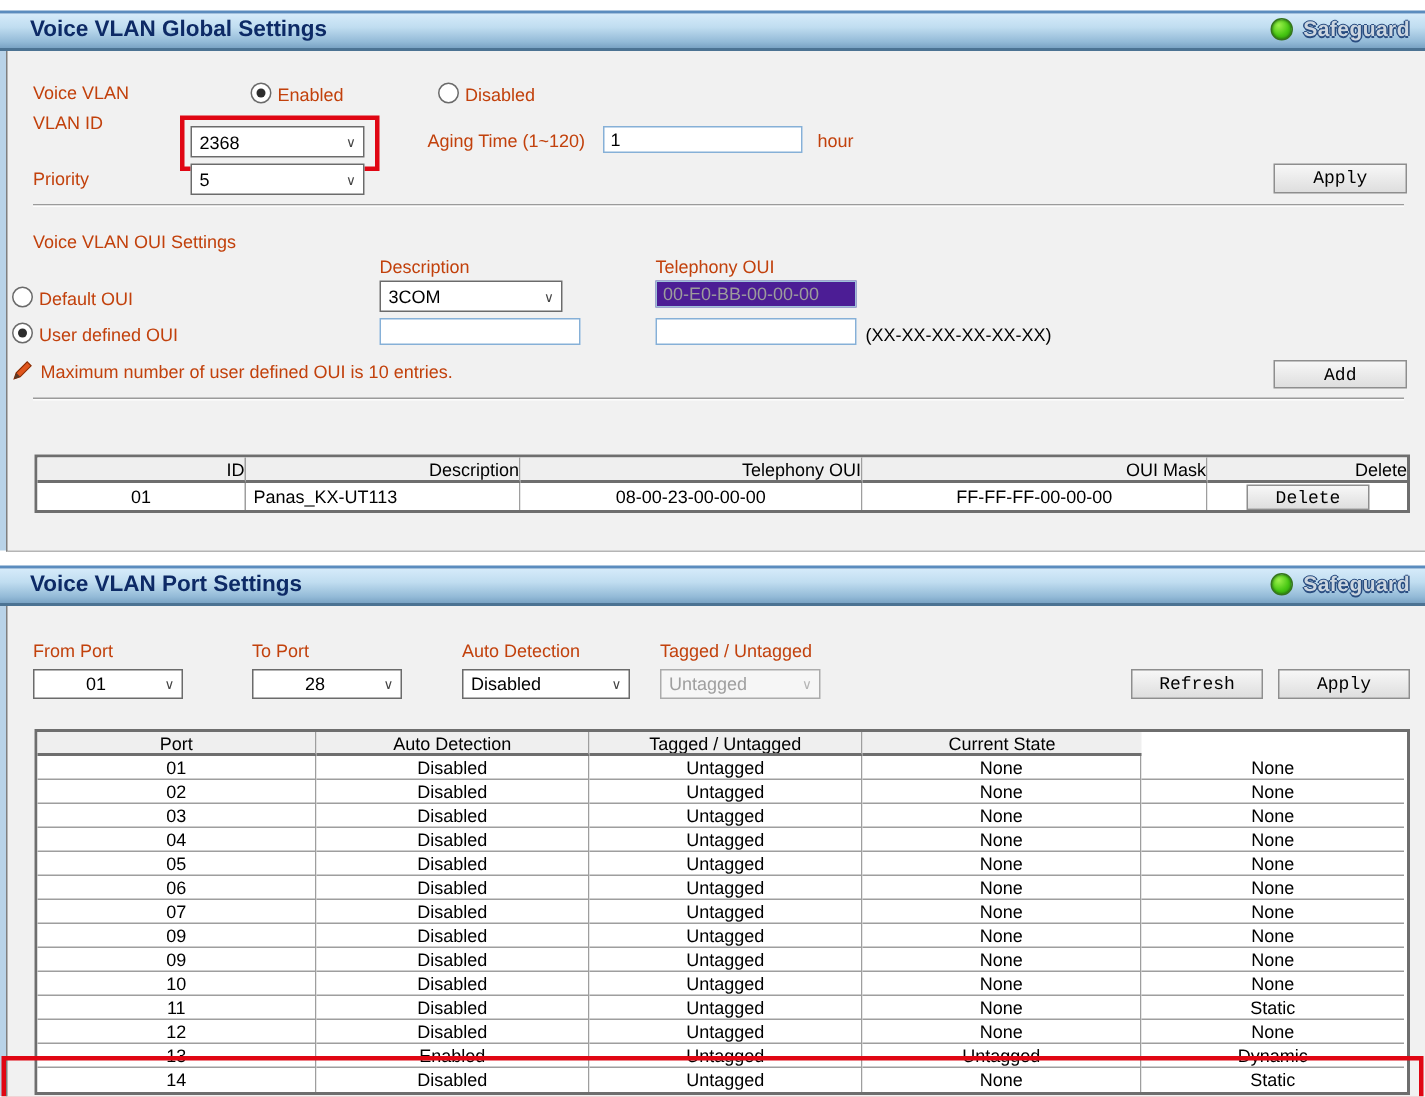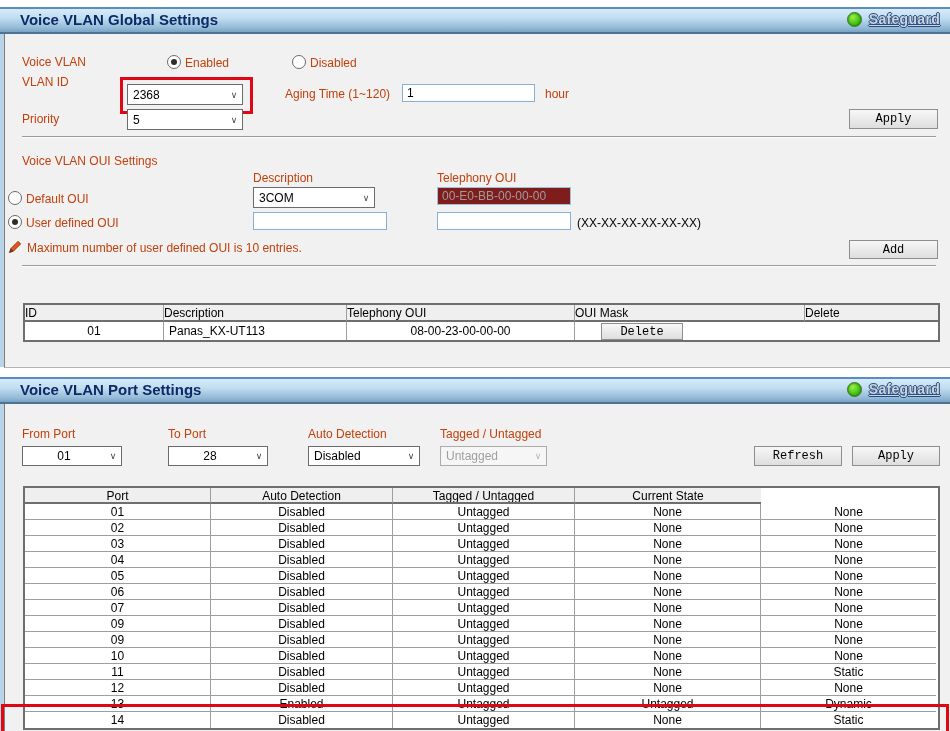--- a/index.html
+++ b/index.html
@@ -10,57 +10,57 @@
   
   .titlebar{position:absolute;left:0;width:950px;height:23px;
     border-top:2px solid #5b8cbe;border-bottom:2px solid #4c7393;
     background:linear-gradient(180deg,#d6ebfa 0%,#c0ddf0 40%,#93bad7 82%,#7aa3c4 100%);}
   .titlebar .ttl{position:absolute;left:20px;top:2px;font-size:15px;font-weight:bold;color:#0d2a66;}
   .safeguard{position:absolute;right:10px;top:2px;display:flex;align-items:center;gap:7px;}
   .sg-dot{width:13px;height:13px;border-radius:50%;
     background:radial-gradient(circle at 35% 30%,#9bf04a,#47c713 55%,#2f9a0e);
     border:1px solid #35751d;box-shadow:inset 0 0 2px #1d5c0c;}
   .sg-text{font-size:14px;font-weight:bold;letter-spacing:.3px;color:#ccd6e0;
-    text-shadow:-1px 0 #2a4d80,1px 0 #2a4d80,0 -1px #2a4d80,0 1px #2a4d80;text-decoration:underline;}
+    text-shadow:-1px 0 #2a4d80,1px 0 #2a4d80,0 -1px #2a4d80,0 1px #2a4d80;}
   
   .content{position:absolute;background:#f1f1f1;border-left:1px solid #7f7f7f;border-bottom:1px solid #b5b5b5;}
   .lbl{position:absolute;white-space:nowrap;color:#c2410c;}
   .sep{position:absolute;height:0;border-top:1px solid #9b9b9b;border-bottom:1px solid #fdfdfd;}
   
   .sel{position:absolute;background:#fff;border:1px solid #6b6b6b;display:flex;align-items:center;}
   .sel .sv{flex:1;padding-left:5px;overflow:hidden;white-space:nowrap;}
   .sel .chev{width:16px;text-align:center;font-size:9px;color:#444;}
   .sel.centered .sv{text-align:center;padding-left:0;}
   .sel.disabled{background:#f6f6f6;border-color:#ababab;}
   .sel.disabled .sv{color:#9f9f9f;}
   .sel.disabled .chev{color:#b5b5b5;}
   
   .inp{position:absolute;border:1px solid #86b0d7;background:#fff;font-family:"Liberation Sans",sans-serif;
     font-size:12px;color:#000;padding:0 0 0 4px;margin:0;}
-  .inp:disabled{color:#9c9c9c;background:#7f1d1d;border-color:#9fc0da;}
+  .inp:disabled{color:#9c9c9c;background:#4c1d95;border-color:#9fc0da;}
   
   .btn{position:absolute;border:1px solid #8e8e8e;background:linear-gradient(#f7f7f7,#dedede);
     font-family:Liberation Mono, monospace;font-size:12px;color:#000;text-align:right;
     display:flex;align-items:center;justify-content:center;cursor:default;}
   
   .radio{position:absolute;width:12px;height:12px;border-radius:50%;border:1px solid #6a6a6a;background:#fff;}
   .radio.checked::after{content:"";position:absolute;left:3px;top:3px;width:6px;height:6px;border-radius:50%;background:#2d2d2d;}
   
   .tbl{position:absolute;border:2px solid #6e6e6e;background:#fff;}
   .t-row{display:flex;}
   .t-head .t-cell{background:#efefef;border-bottom:2px solid #6e6e6e;}
   .t-cell{box-sizing:border-box;border-right:1px solid #9e9e9e;border-bottom:1px solid #9e9e9e;
     text-align:center;overflow:hidden;white-space:nowrap;background:#fff;}
   .t-head .t-cell{background:#efefef;}
   .t-cell:last-child{border-right:none;}
   .t-row:last-child .t-cell{border-bottom:none;}
   
   .c1-0{width:139px;} .c1-1{width:183px;text-align:left;padding-left:5px;} .c1-2{width:228px;} .c1-3{width:230px;} .c1-4{width:133px;}
   .tbl1 .t-cell{height:18px;line-height:18px;}
-  .tbl1 .t-head .t-cell{height:17px;line-height:17px;text-align:left;padding-left:0;}
+  .tbl1 .t-head .t-cell{height:17px;line-height:17px;text-align:right;padding-left:0;}
   
   .c2-0{width:186px;} .c2-1{width:182px;} .c2-2{width:182px;} .c2-3{width:186px;} .c2-4{width:175px;}
   .tbl2 .t-cell{height:16px;line-height:16px;}
   .tbl2 .t-head .t-cell{height:16px;line-height:16px;}
   
   .redrect{position:absolute;border:3px solid #e00613;background:transparent;pointer-events:none;}
   .pencil{position:absolute;width:15px;height:15px;}
   .hint{color:#000;}
 </style>
 </head>
@@ -136,20 +136,21 @@
       <div class="t-cell c1-0">ID</div>
       <div class="t-cell c1-1">Description</div>
       <div class="t-cell c1-2">Telephony OUI</div>
       <div class="t-cell c1-3">OUI Mask</div>
       <div class="t-cell c1-4">Delete</div>
     </div>
     <div class="t-row">
       <div class="t-cell c1-0">01</div>
       <div class="t-cell c1-1">Panas_KX-UT113</div>
       <div class="t-cell c1-2">08-00-23-00-00-00</div>
+      <div class="t-cell c1-3">FF-FF-FF-00-00-00</div>
       <div class="t-cell c1-4">
         <div class="btn" style="position:relative;left:26px;top:1px;width:80px;height:15px;">Delete</div>
       </div>
     </div>
   </div>
 
   <div class="leftstrip" style="top:404px;height:327px;"></div>
   <div class="titlebar" style="top:377px;">
     <span class="ttl">Voice VLAN Port Settings</span>
     <span class="safeguard">

